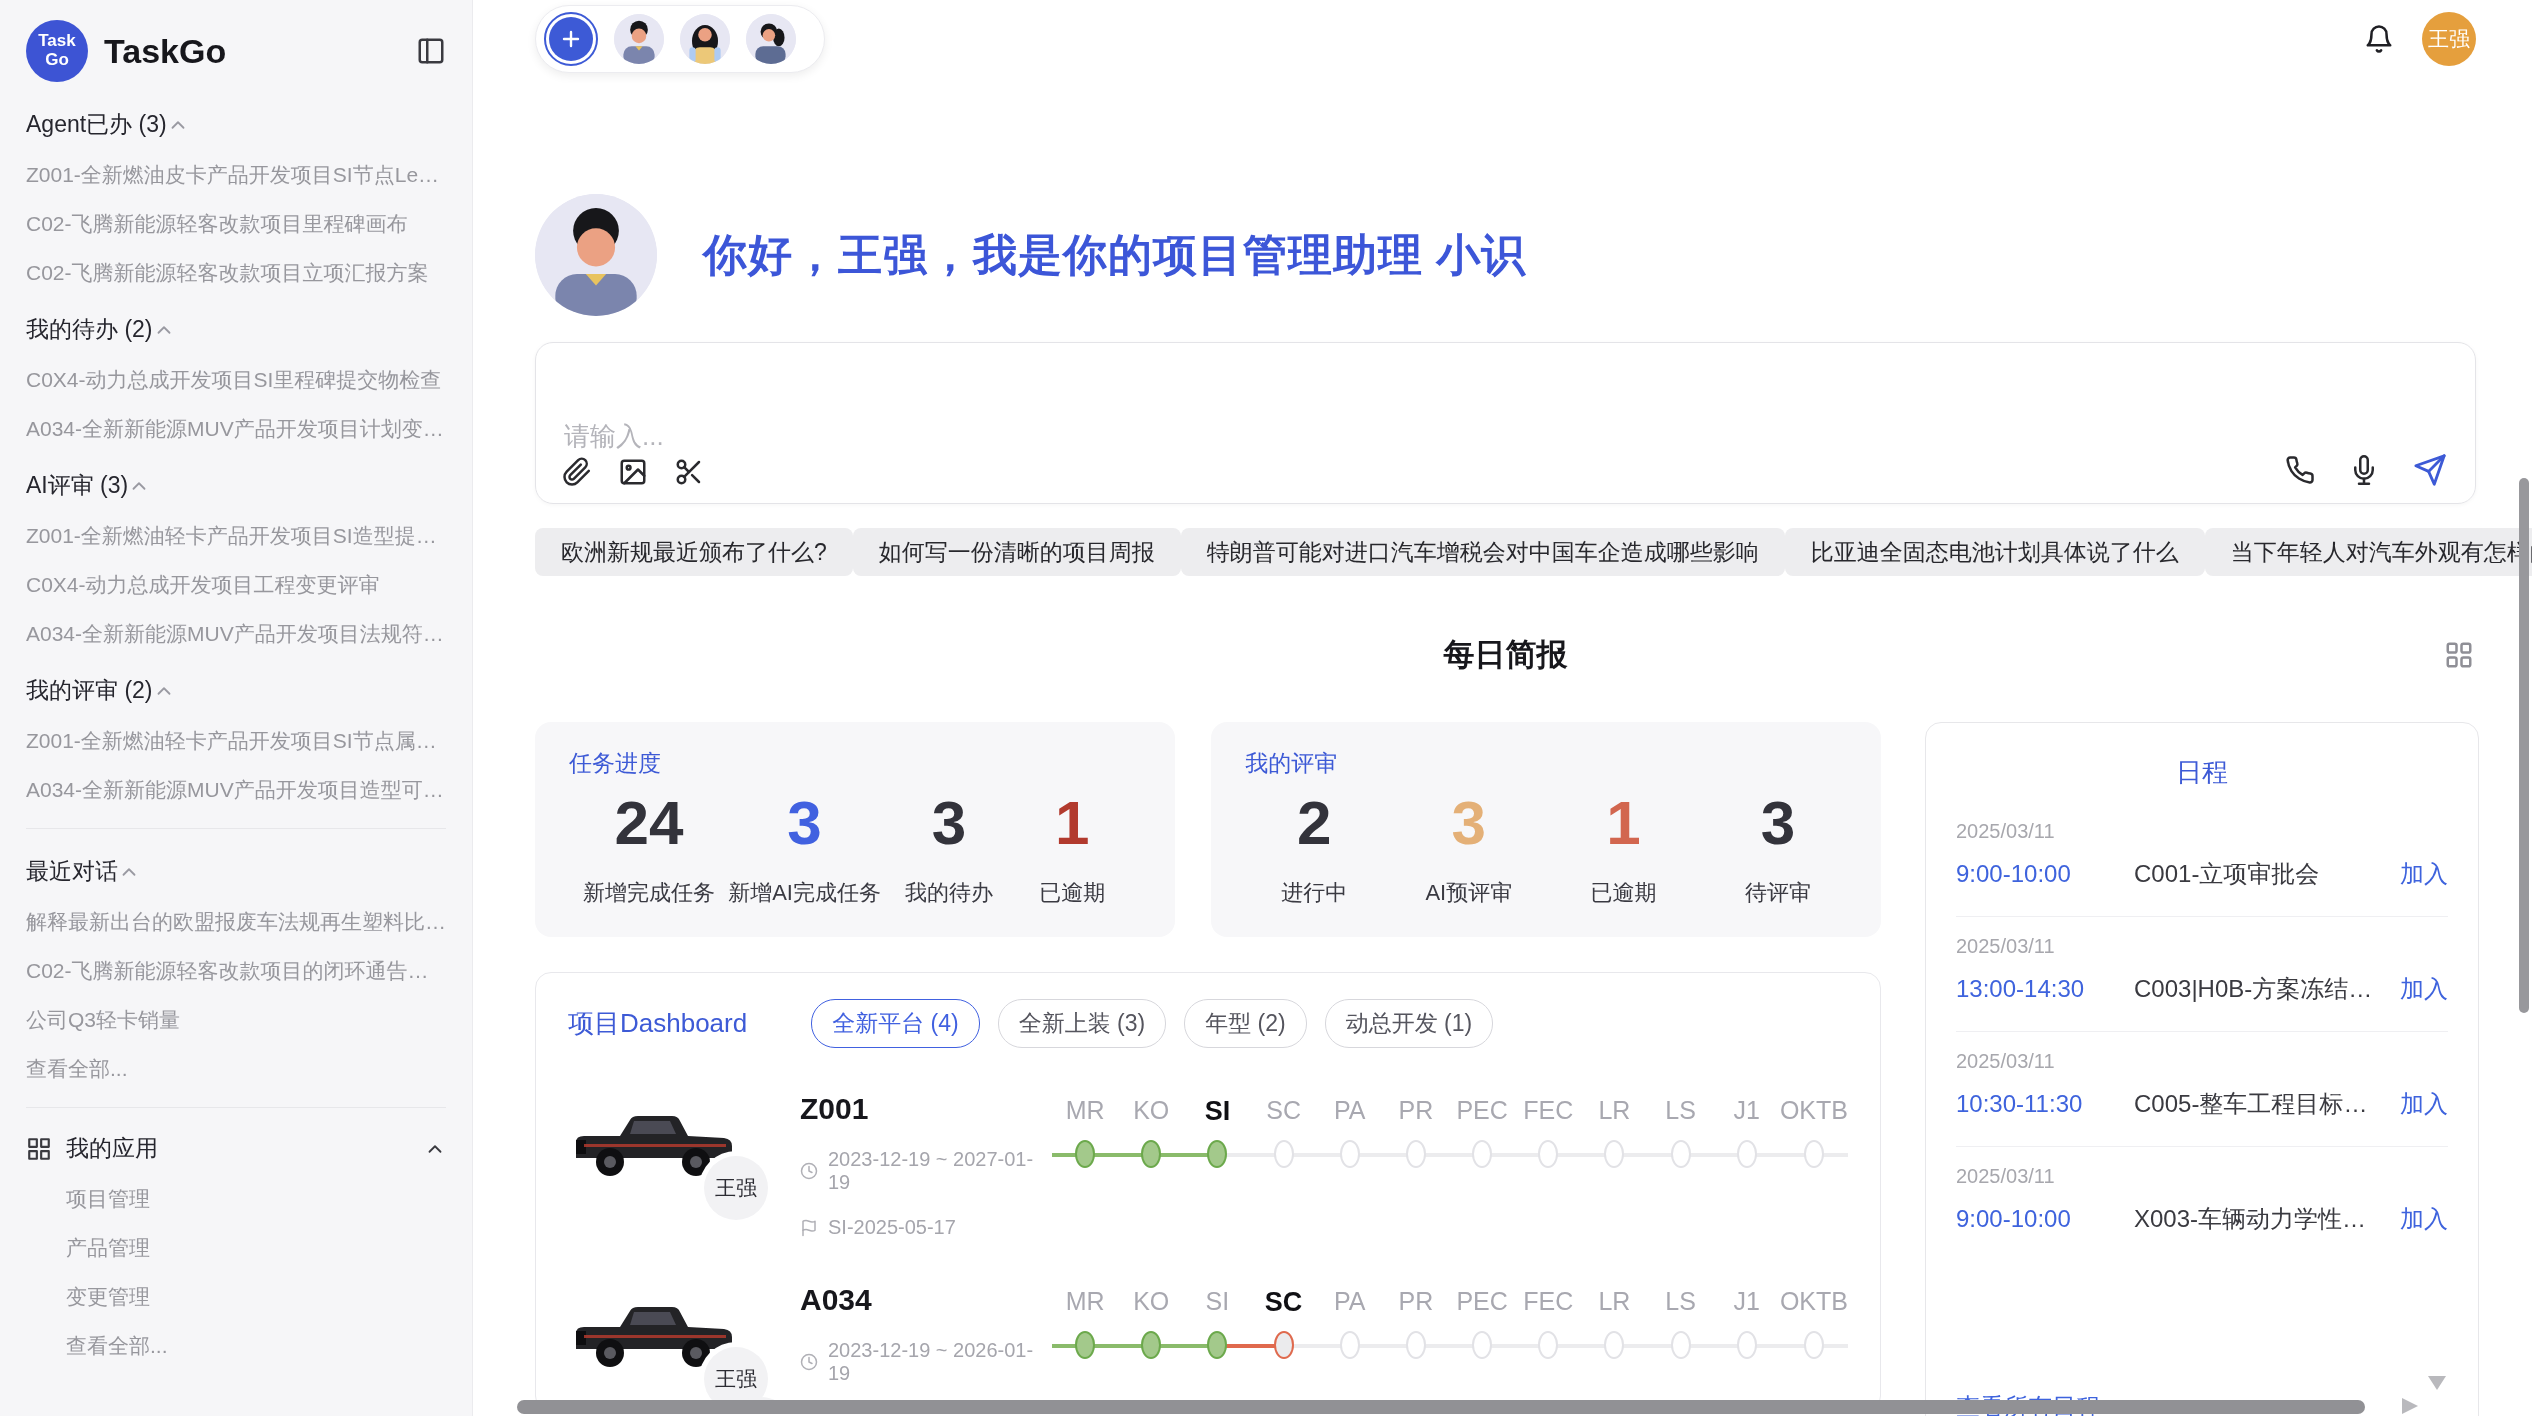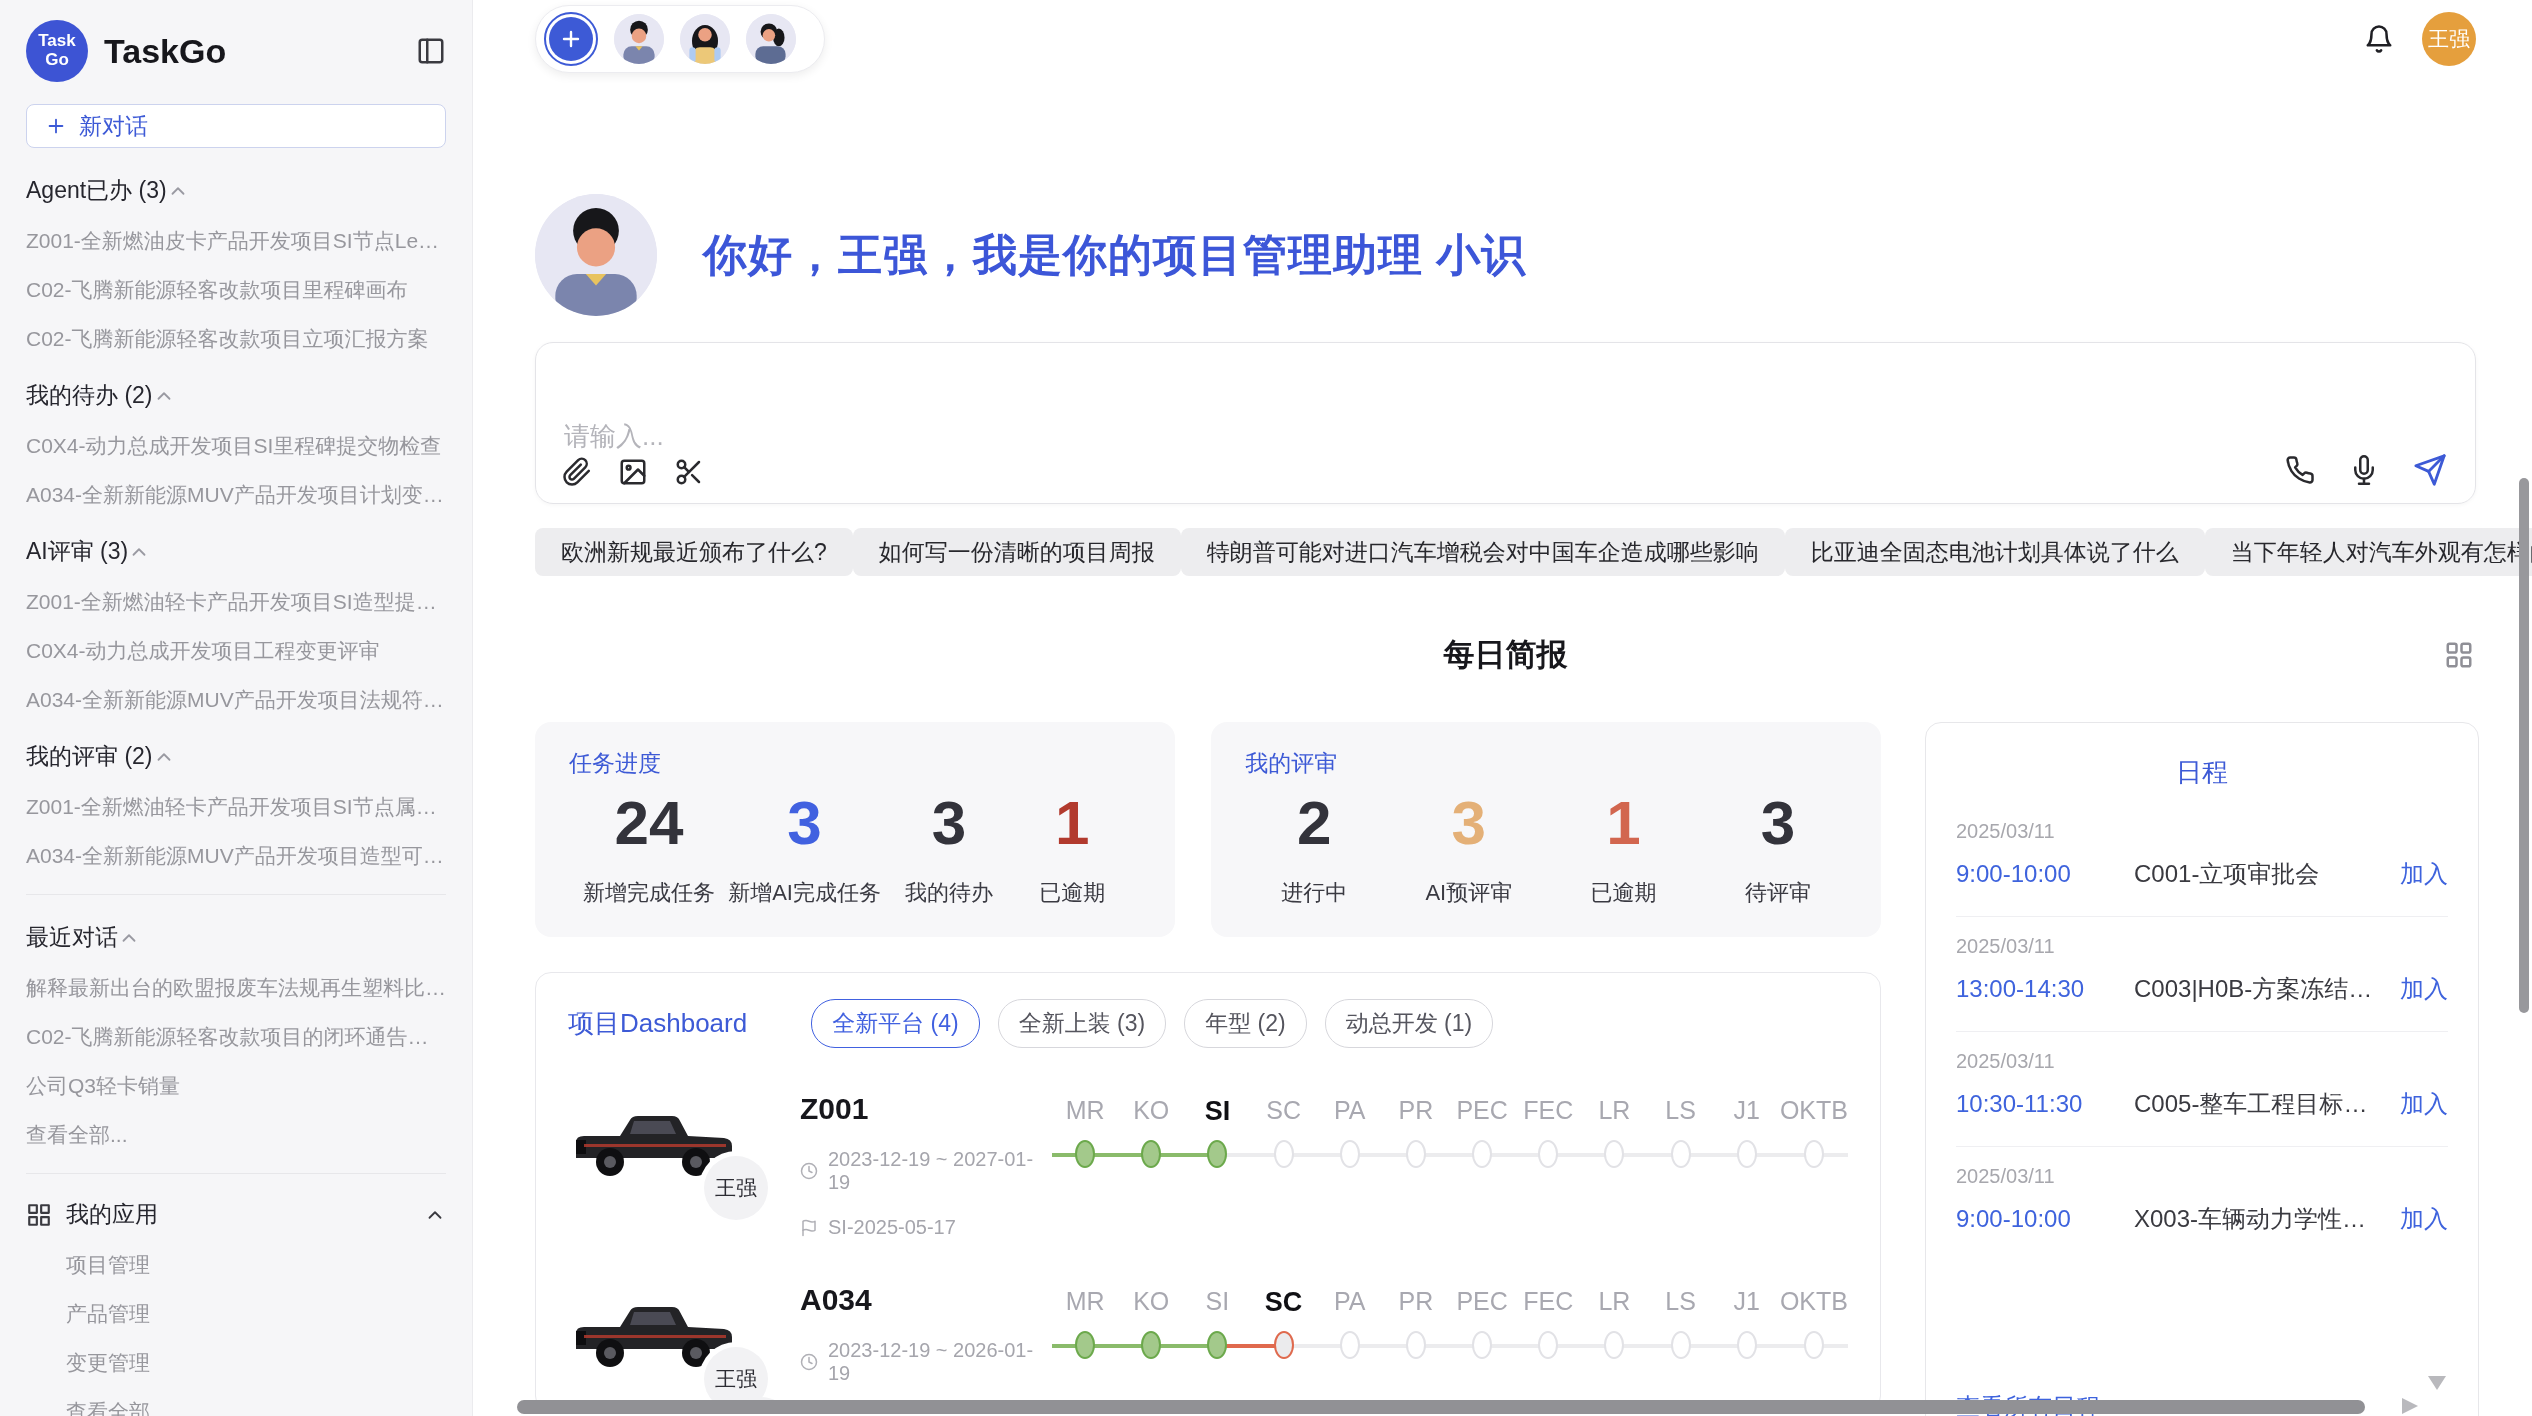--- a/index.html
+++ b/index.html
@@ -152,27 +152,20 @@
       </div>
       <div class="app-title">TaskGo</div>
       <button class="icon-btn">
         <svg class="fi" width="30" height="30" viewBox="0 0 24 24">
             <rect x="3" y="3" width="18" height="18" rx="2"></rect>
             <line x1="9" y1="3" x2="9" y2="21"></line>
           </svg>
       </button>
     </div>
 
-    <button class="new-chat">
-      <svg class="fi" width="22" height="22" viewBox="0 0 24 24">
-          <line x1="12" y1="5" x2="12" y2="19"></line>
-          <line x1="5" y1="12" x2="19" y2="12"></line>
-        </svg>
-      <span>新对话</span>
-    </button>
 
     <div class="sb-scroll">
       <div class="sb-sec-header">
         <span>Agent已办 (3)</span>
         <svg class="fi chev" width="22" height="22" viewBox="0 0 24 24">
             <polyline points="6 15 12 9 18 15"></polyline>
           </svg>
       </div>
       <div class="sb-item">Z001-全新燃油皮卡产品开发项目SI节点Lesson Learn报告</div>
       <div class="sb-item">C02-飞腾新能源轻客改款项目里程碑画布</div>

